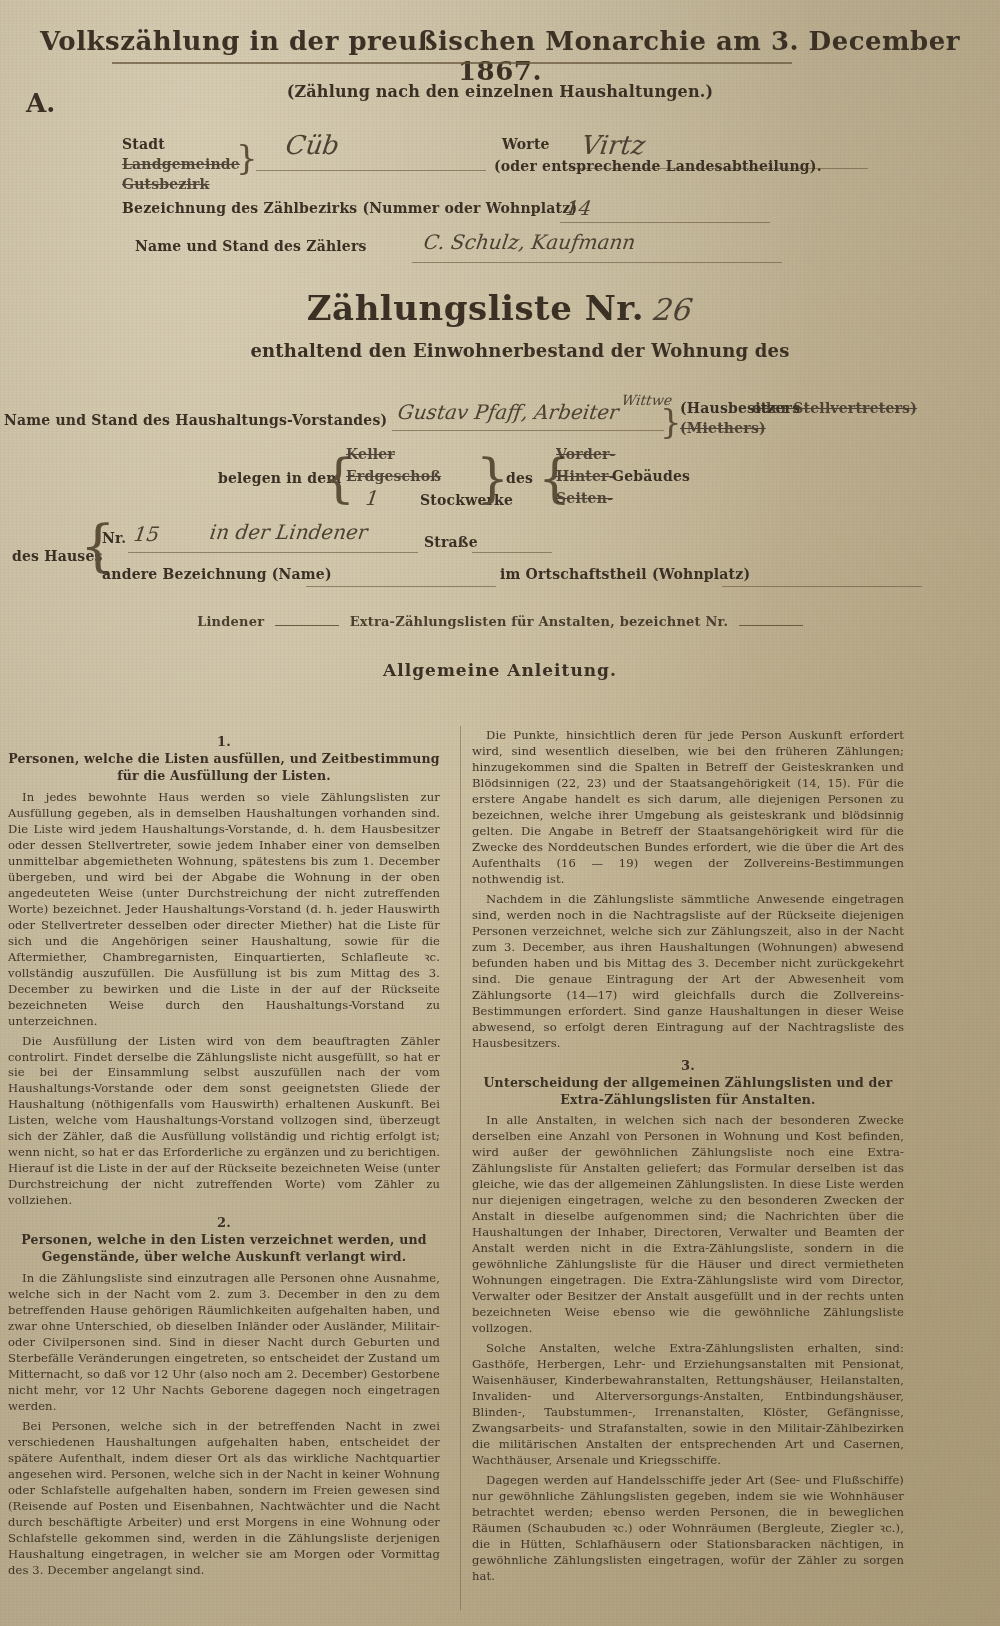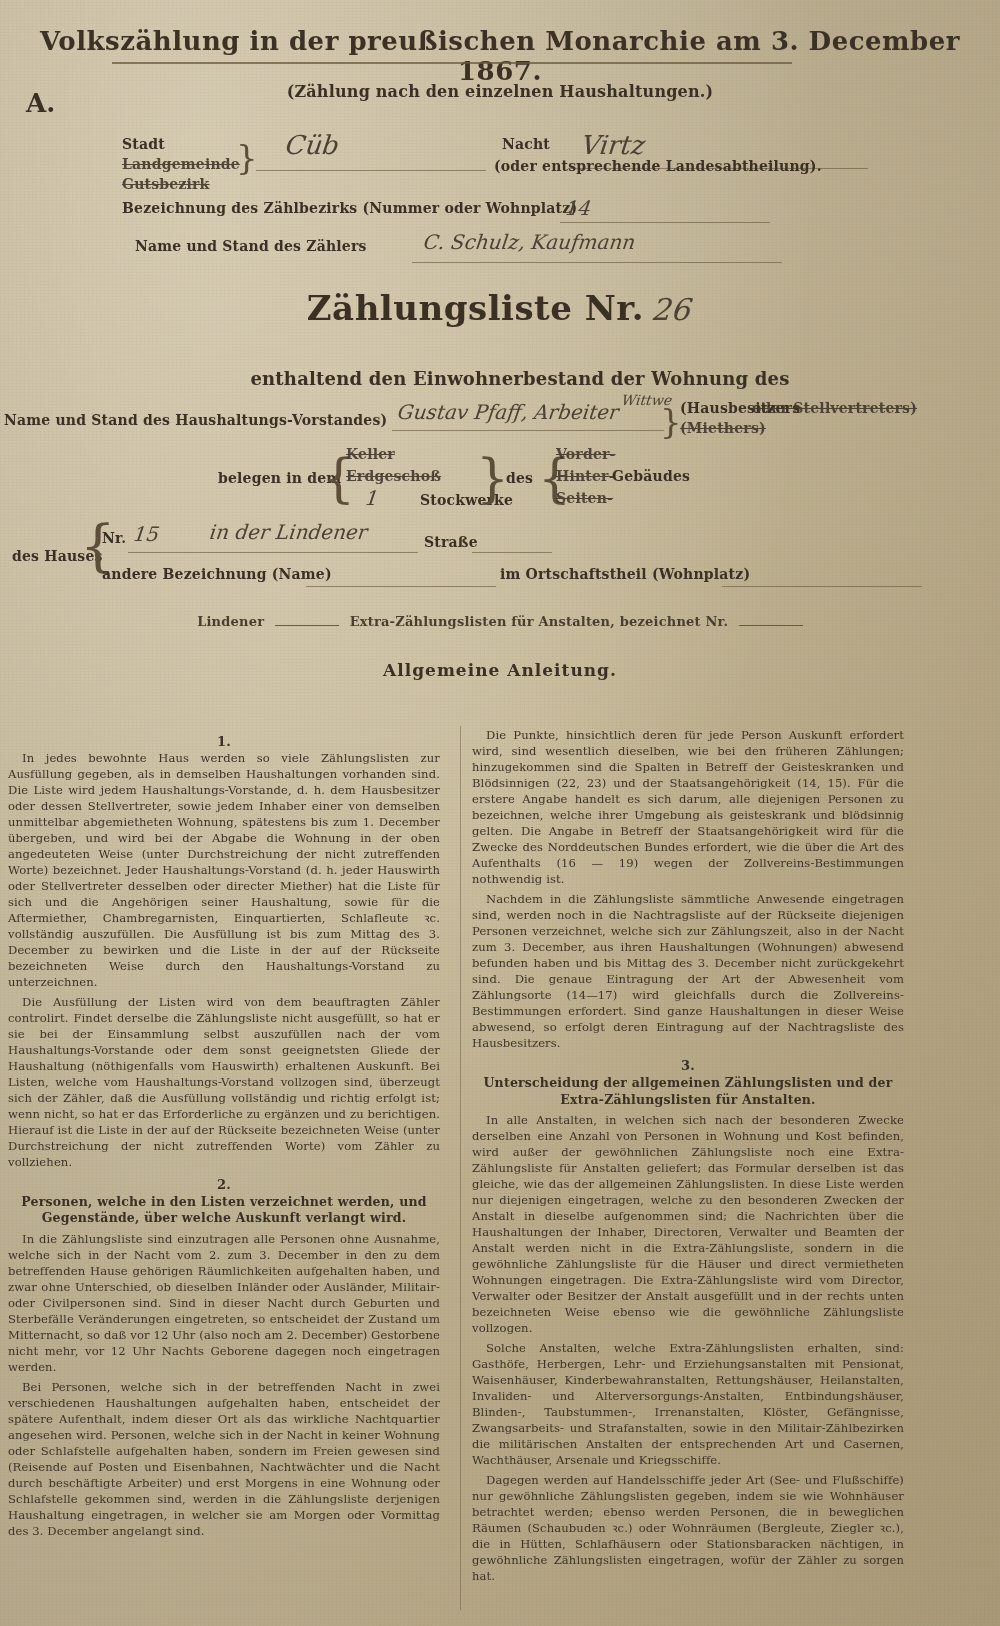--- a/index.html
+++ b/index.html
@@ -71,21 +71,21 @@
   .hw-lg { font-size:26px; }
   .hw-md { font-size:20px; }
 
   
   .zl {
     position:absolute; left:0; right:0; top:288px; text-align:center;
     font-size:34px; font-weight:bold; letter-spacing:0.5px;
   }
   .zl .num { font-style:italic; font-weight:normal; font-size:30px; margin-left:10px; }
   .enthaltend {
-    position:absolute; left:0; right:0; top:368px; text-align:center;
+    position:absolute; left:0; right:0; top:340px; text-align:center;
     font-size:18px; font-weight:bold;margin-left:40px;
   }
 
   
   .allg {
     position:absolute; left:0; right:0; top:660px; text-align:center;
     font-size:17px; font-weight:bold; letter-spacing:1px;
   }
   .cols { position:absolute; top:728px; left:0; width:1000px; height:880px; }
   .col { position:absolute; top:0; width:432px; }
@@ -126,21 +126,21 @@
   <div class="subtitle fraktur">(Zählung nach den einzelnen Haushaltungen.)</div>
   <div class="letter-a fraktur">A.</div>
 
   <div class="fld fraktur" style="left:122px; top:136px;text-align:right;">Stadt</div>
   <div class="fld fraktur strike" style="left:122px; top:156px;">Landgemeinde</div>
   <div class="fld fraktur strike" style="left:122px; top:176px;">Gutsbezirk</div>
   <div class="brace" style="left:236px; top:140px;">}</div>
   <div class="rule" style="left:256px; top:170px; width:230px;"></div>
   <div class="fld hand hw-lg" style="left:286px; top:130px;">Cüb</div>
 
-  <div class="fld fraktur" style="left:502px; top:136px;">Nacht</div>
+  <div class="fld fraktur" style="left:502px; top:136px;">Worte</div>
   <div class="rule" style="left:568px; top:168px; width:300px;"></div>
   <div class="fld hand hw-lg" style="left:582px; top:130px;">Virtz</div>
   <div class="fld fraktur" style="left:494px; top:158px;">(oder entsprechende Landesabtheilung).</div>
 
   <div class="fld fraktur" style="left:122px; top:200px;">Bezeichnung des Zählbezirks (Nummer oder Wohnplatz)</div>
   <div class="rule" style="left:560px; top:222px; width:210px;"></div>
   <div class="fld hand hw-md" style="left:566px; top:196px;">14</div>
 
   <div class="fld fraktur" style="left:135px; top:238px;">Name und Stand des Zählers</div>
   <div class="rule" style="left:412px; top:262px; width:370px;"></div>
@@ -195,20 +195,21 @@
     <span>Extra-Zählungslisten für Anstalten, bezeichnet Nr.</span>
     <span style="display:inline-block;width:64px;border-bottom:1px solid #6b5c41;margin-left:6px;"></span>
   </div>
 
   <div class="allg fraktur">Allgemeine Anleitung.</div>
   <div class="vdiv"></div>
 
   <div class="cols">
     <div class="col left">
       <div class="sec-num fraktur">1.</div>
+      <div class="sec-head fraktur">Personen, welche die Listen ausfüllen, und Zeitbestimmung für die Ausfüllung der Listen.</div>
       <p class="body">In jedes bewohnte Haus werden so viele Zählungslisten zur Ausfüllung gegeben, als in demselben Haushaltungen vorhanden sind. Die Liste wird jedem Haushaltungs-Vorstande, d. h. dem Hausbesitzer oder dessen Stellvertreter, sowie jedem Inhaber einer von demselben unmittelbar abgemietheten Wohnung, spätestens bis zum 1. December übergeben, und wird bei der Abgabe die Wohnung in der oben angedeuteten Weise (unter Durchstreichung der nicht zutreffenden Worte) bezeichnet. Jeder Haushaltungs-Vorstand (d. h. jeder Hauswirth oder Stellvertreter desselben oder directer Miether) hat die Liste für sich und die Angehörigen seiner Haushaltung, sowie für die Aftermiether, Chambregarnisten, Einquartierten, Schlafleute ꝛc. vollständig auszufüllen. Die Ausfüllung ist bis zum Mittag des 3. December zu bewirken und die Liste in der auf der Rückseite bezeichneten Weise durch den Haushaltungs-Vorstand zu unterzeichnen.</p>
       <p class="body">Die Ausfüllung der Listen wird von dem beauftragten Zähler controlirt. Findet derselbe die Zählungsliste nicht ausgefüllt, so hat er sie bei der Einsammlung selbst auszufüllen nach der vom Haushaltungs-Vorstande oder dem sonst geeignetsten Gliede der Haushaltung (nöthigenfalls vom Hauswirth) erhaltenen Auskunft. Bei Listen, welche vom Haushaltungs-Vorstand vollzogen sind, überzeugt sich der Zähler, daß die Ausfüllung vollständig und richtig erfolgt ist; wenn nicht, so hat er das Erforderliche zu ergänzen und zu berichtigen. Hierauf ist die Liste in der auf der Rückseite bezeichneten Weise (unter Durchstreichung der nicht zutreffenden Worte) vom Zähler zu vollziehen.</p>
       <div class="sec-num fraktur">2.</div>
       <div class="sec-head fraktur">Personen, welche in den Listen verzeichnet werden, und Gegenstände, über welche Auskunft verlangt wird.</div>
       <p class="body">In die Zählungsliste sind einzutragen alle Personen ohne Ausnahme, welche sich in der Nacht vom 2. zum 3. December in den zu dem betreffenden Hause gehörigen Räumlichkeiten aufgehalten haben, und zwar ohne Unterschied, ob dieselben Inländer oder Ausländer, Militair- oder Civilpersonen sind. Sind in dieser Nacht durch Geburten und Sterbefälle Veränderungen eingetreten, so entscheidet der Zustand um Mitternacht, so daß vor 12 Uhr (also noch am 2. December) Gestorbene nicht mehr, vor 12 Uhr Nachts Geborene dagegen noch eingetragen werden.</p>
       <p class="body">Bei Personen, welche sich in der betreffenden Nacht in zwei verschiedenen Haushaltungen aufgehalten haben, entscheidet der spätere Aufenthalt, indem dieser Ort als das wirkliche Nachtquartier angesehen wird. Personen, welche sich in der Nacht in keiner Wohnung oder Schlafstelle aufgehalten haben, sondern im Freien gewesen sind (Reisende auf Posten und Eisenbahnen, Nachtwächter und die Nacht durch beschäftigte Arbeiter) und erst Morgens in eine Wohnung oder Schlafstelle gekommen sind, werden in die Zählungsliste derjenigen Haushaltung eingetragen, in welcher sie am Morgen oder Vormittag des 3. December angelangt sind.</p>
     </div>
 
     <div class="col right">
       <p class="body">Die Punkte, hinsichtlich deren für jede Person Auskunft erfordert wird, sind wesentlich dieselben, wie bei den früheren Zählungen; hinzugekommen sind die Spalten in Betreff der Geisteskranken und Blödsinnigen (22, 23) und der Staatsangehörigkeit (14, 15). Für die erstere Angabe handelt es sich darum, alle diejenigen Personen zu bezeichnen, welche ihrer Umgebung als geisteskrank und blödsinnig gelten. Die Angabe in Betreff der Staatsangehörigkeit wird für die Zwecke des Norddeutschen Bundes erfordert, wie die über die Art des Aufenthalts (16 — 19) wegen der Zollvereins-Bestimmungen nothwendig ist.</p>

